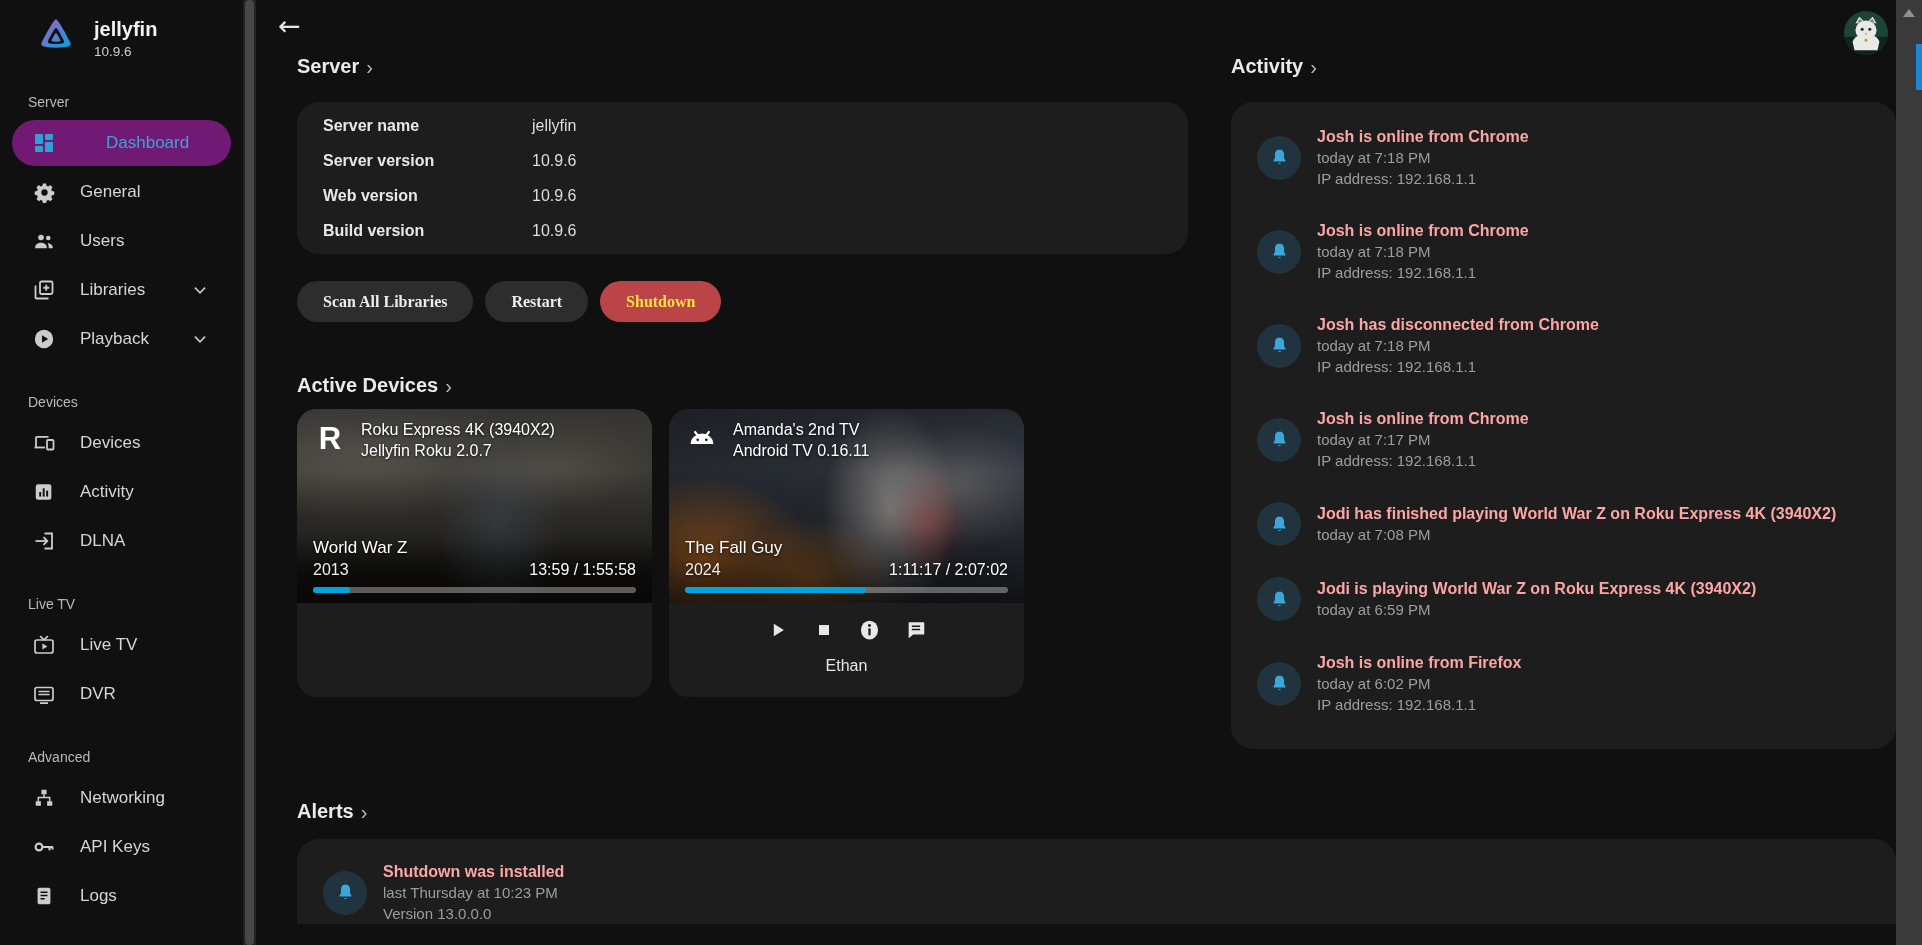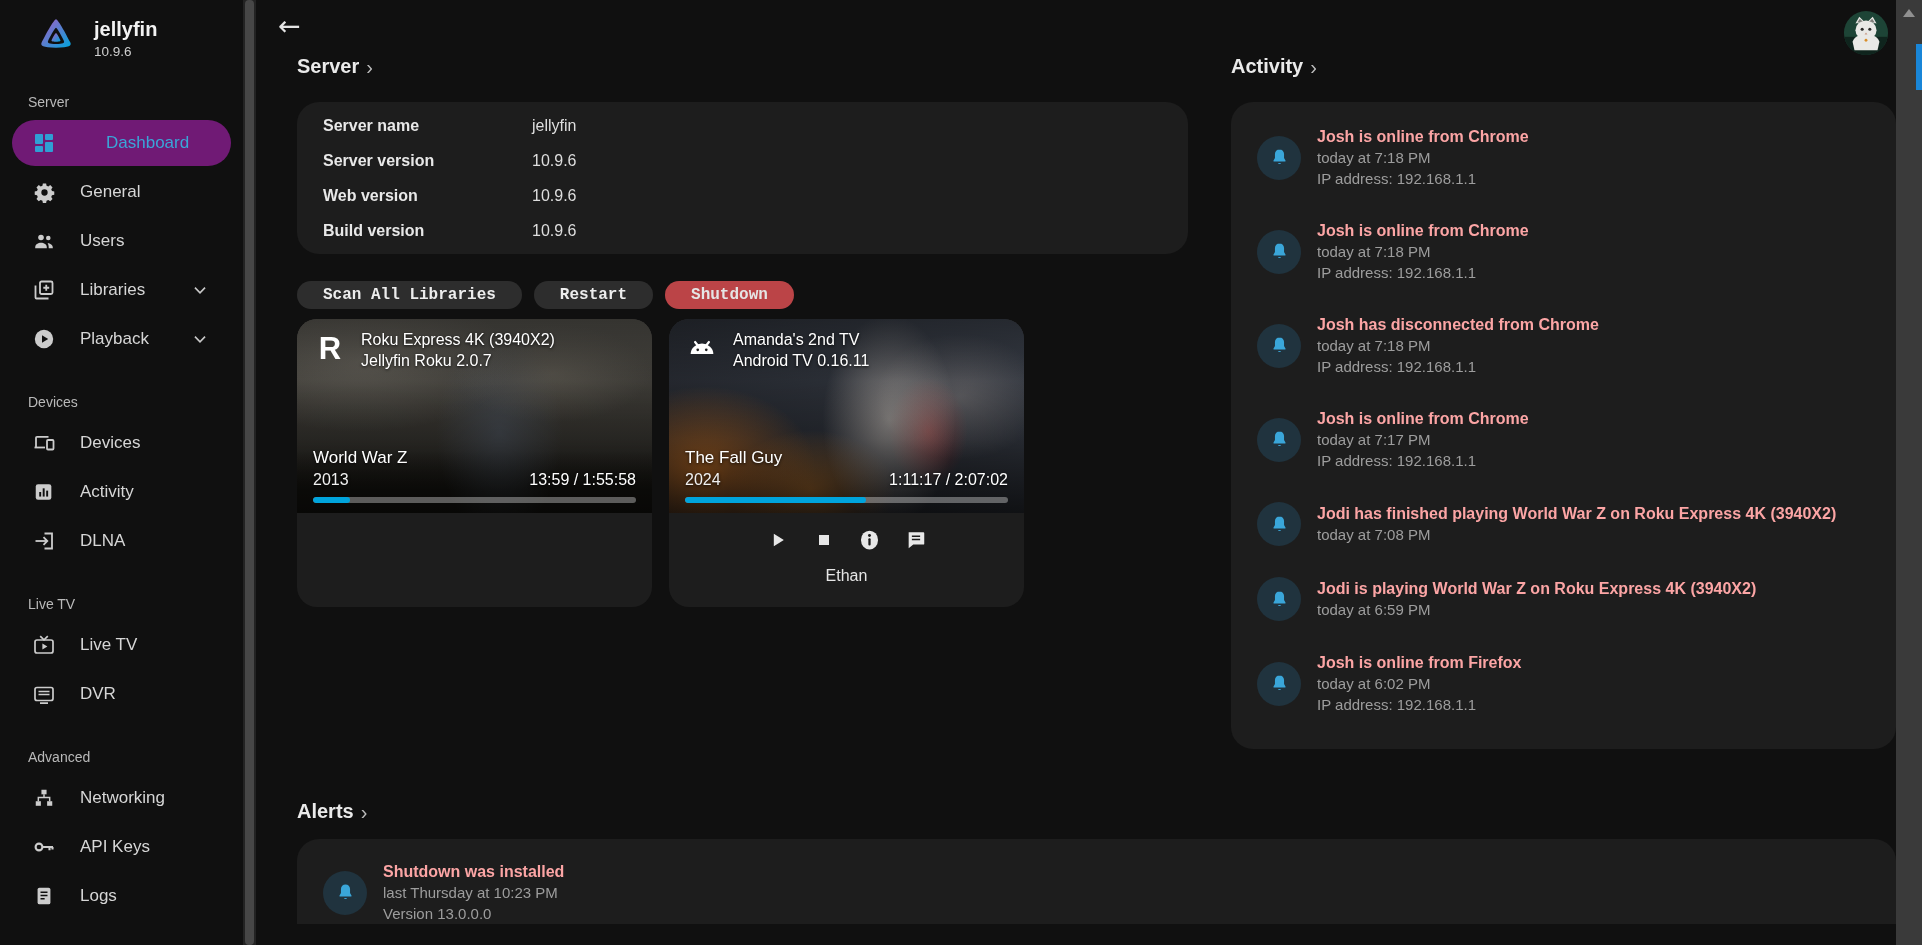--- a/index.html
+++ b/index.html
@@ -38,23 +38,23 @@
     color:#eaeaea; cursor:pointer; height:28px; }
   .section-heading::after { content:"›"; color:#bdbdbd; font-size:20px; font-weight:400; padding-top:2px; }
 
   
   .info-card { background:#1d1d1d; border-radius:22px; padding:6px 26px; margin-top:22px; }
   .info-row { display:flex; align-items:center; height:35px; }
   .info-label { width:209px; font-size:16px; font-weight:700; color:#e8e8e8; }
   .info-value { font-size:16px; color:#dedede; }
 
   .buttons-row { display:flex; gap:12px; margin-top:27px; }
-  .btn { height:28px; border-radius:21px; padding:0 26px; border:none; cursor:pointer;
-    font-family:Liberation Mono, monospace; font-size:16px; font-weight:700; color:#ededed; background:#2d2d2d; }
-  .btn[data-state="danger"] { background:#bb4447; color:#e5e5e5; }
+  .btn { height:41px; border-radius:21px; padding:0 26px; border:none; cursor:pointer;
+    font-family:Liberation Serif, serif; font-size:16px; font-weight:700; color:#ededed; background:#2d2d2d; }
+  .btn[data-state="danger"] { background:#bb4447; color:#fde047; }
 
   
   .devices-heading { margin-top:49px; }
   .devices-row { display:flex; gap:17px; margin-top:10px; }
   .device-card { width:355px; height:288px; border-radius:20px; overflow:hidden; background:#1d1d1d; cursor:pointer; }
   .device-media { height:194px; position:relative; }
   .device-media::before { content:""; position:absolute; inset:0;
     background:linear-gradient(180deg, rgba(0,0,0,.40), rgba(0,0,0,.10) 32%, rgba(0,0,0,.22) 62%, rgba(0,0,0,.60) 100%); }
   [data-backdrop="world-war-z"] { background:
     radial-gradient(140px 70px at 72% 28%, rgba(110,105,95,.50), transparent 70%),
@@ -372,20 +372,23 @@
             </div>
           </div>
 
         <div class="buttons-row">
 
         <button class="btn" data-state="default">Scan All Libraries</button>
             <button class="btn" data-state="default">Restart</button>
             <button class="btn" data-state="danger">Shutdown</button>
           </div>
 
+        <h2 class="section-heading devices-heading">
+          <span>Active Devices</span>
+        </h2>
 
         <div class="devices-row">
 
         <article class="device-card">
               <div class="device-media" data-backdrop="world-war-z">
                 <div class="device-header">
                   <span class="platform-icon">
                     <span style="font-weight:800;font-size:31px;line-height:1;color:#fff">R</span>
                   </span>
                   <div class="device-names">

